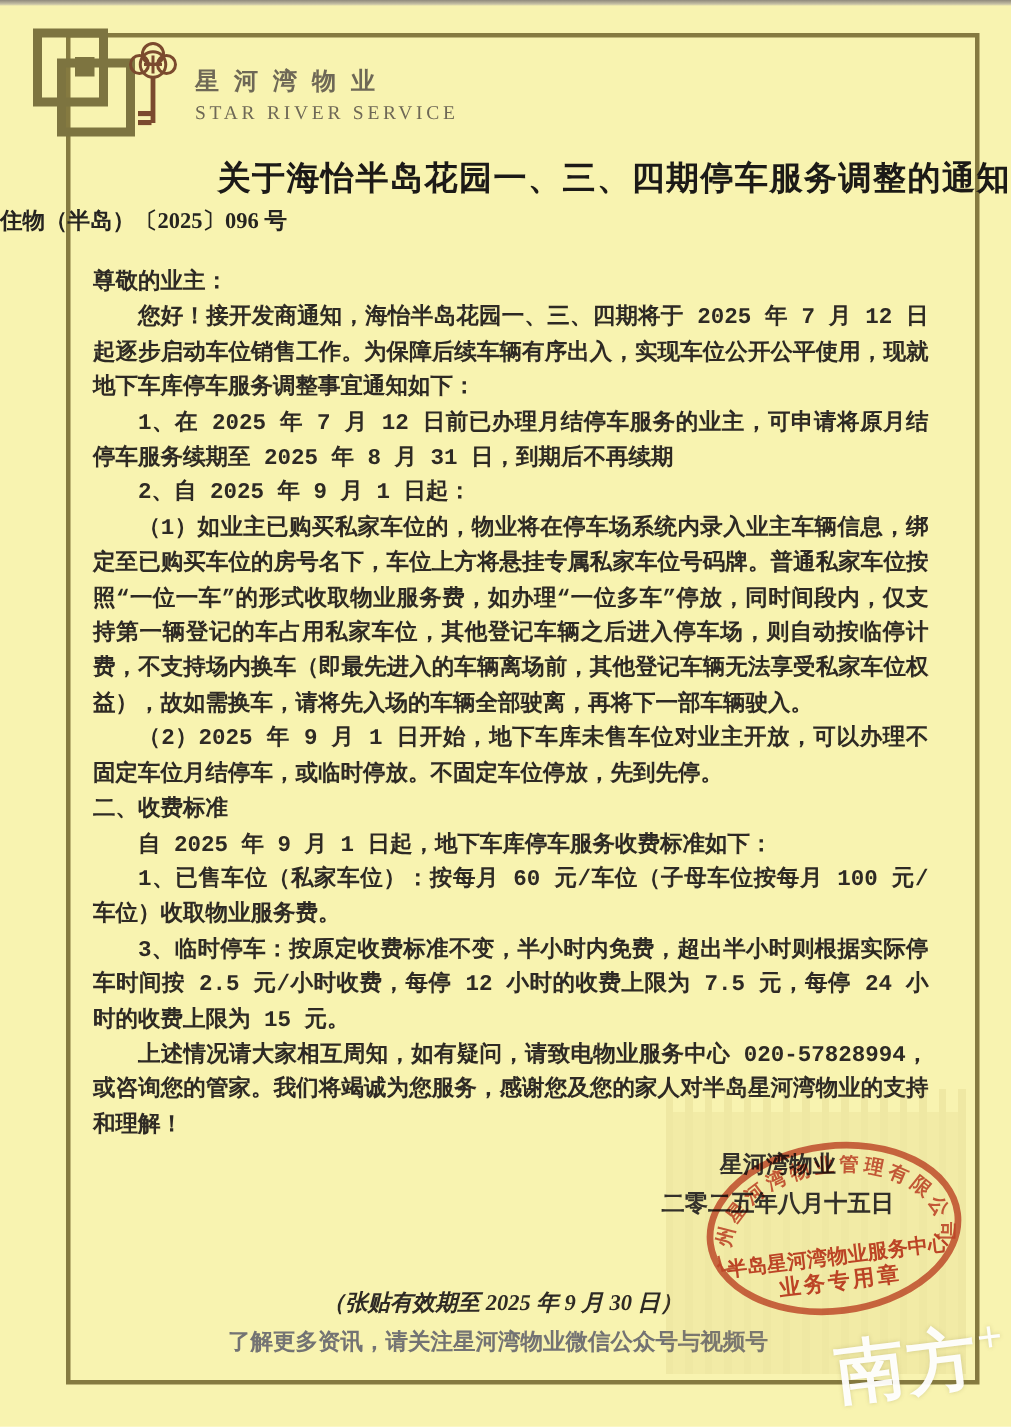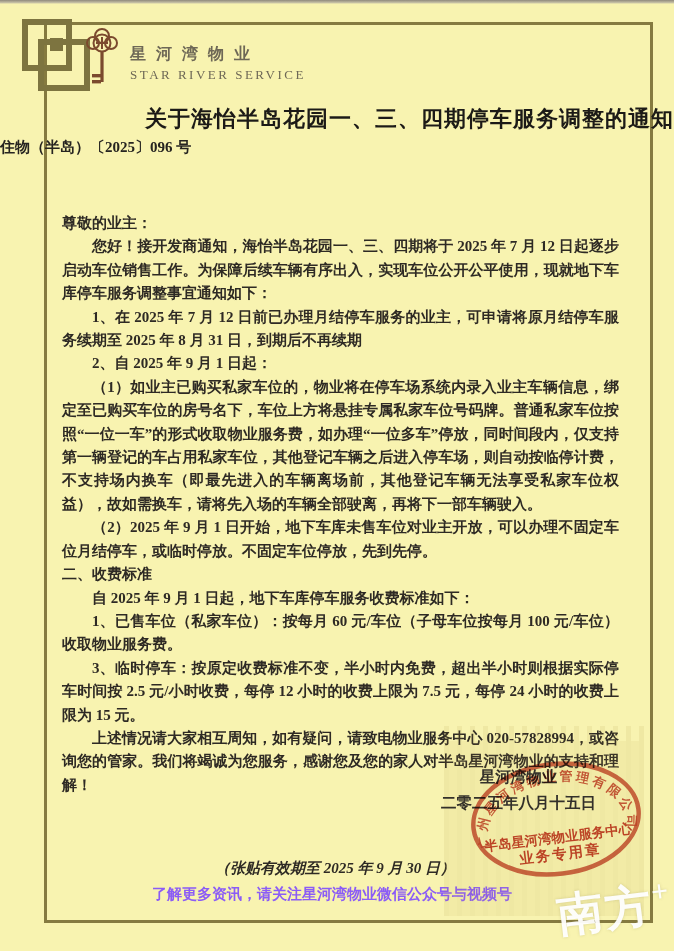--- a/index.html
+++ b/index.html
@@ -20,39 +20,39 @@
   .logo-cn{font-size:16px;letter-spacing:10px;font-weight:600;white-space:nowrap;}
   .logo-en{font-size:13px;letter-spacing:2.5px;margin-top:2px;white-space:nowrap;}
 
   .title{position:absolute;left:0;top:104px;width:674px;text-align:right;
     font-size:22px;font-weight:800;color:#1c1a17;letter-spacing:1px;}
   .doc-no{position:absolute;left:0;top:138px;width:674px;text-align:left;
     font-size:15px;font-weight:700;color:#262420;}
 
   .notice-body{position:absolute;left:62px;top:177px;width:557px;
     font-size:15px;line-height:23.4px;font-weight:600;color:#2e2a24;
-    text-align:justify;margin-top:35px;}
+    text-align:justify;}
   .notice-body p{margin:0;}
-  .notice-body p.indent{text-indent:2em;}
+  .notice-body p.indent{text-indent:2em;font-family:Liberation Mono, monospace;}
 
   .signature{position:absolute;right:78px;top:764px;text-align:center;
     font-size:15.5px;font-weight:700;color:#33302a;line-height:26px;z-index:2;}
 
   .stamp{position:absolute;left:468px;top:758px;transform:rotate(-7deg);
     mix-blend-mode:multiply;opacity:.92;z-index:3;}
 
   .building-wm{position:absolute;right:30px;bottom:35px;width:200px;height:190px;
     opacity:.10;z-index:1;
     background:
       repeating-linear-gradient(90deg,#a98f3e 0 5px,transparent 5px 13px),
       linear-gradient(180deg,transparent 0 8%,#c4aa55 8% 100%);}
   .validity{position:absolute;left:335px;top:859px;transform:translateX(-50%);
     white-space:nowrap;font-size:15px;font-weight:600;color:#2e2a24;font-style:italic;}
   .follow{position:absolute;left:332px;top:885px;transform:translateX(-50%);
-    white-space:nowrap;font-size:15px;font-weight:600;color:#8b5cf6;}
+    white-space:nowrap;font-size:15px;font-weight:600;color:#737373;}
 
   .nanfang{position:absolute;right:4px;bottom:10px;transform:rotate(-7deg);
     color:rgba(255,255,255,.95);font-weight:800;z-index:4;
     text-shadow:0 0 3px rgba(120,110,60,.25);}
   .nanfang .cn{font-size:46px;letter-spacing:2px;}
   .nanfang .plus{font-size:30px;vertical-align:18px;}
 </style>
 </head>
 <body>
 

